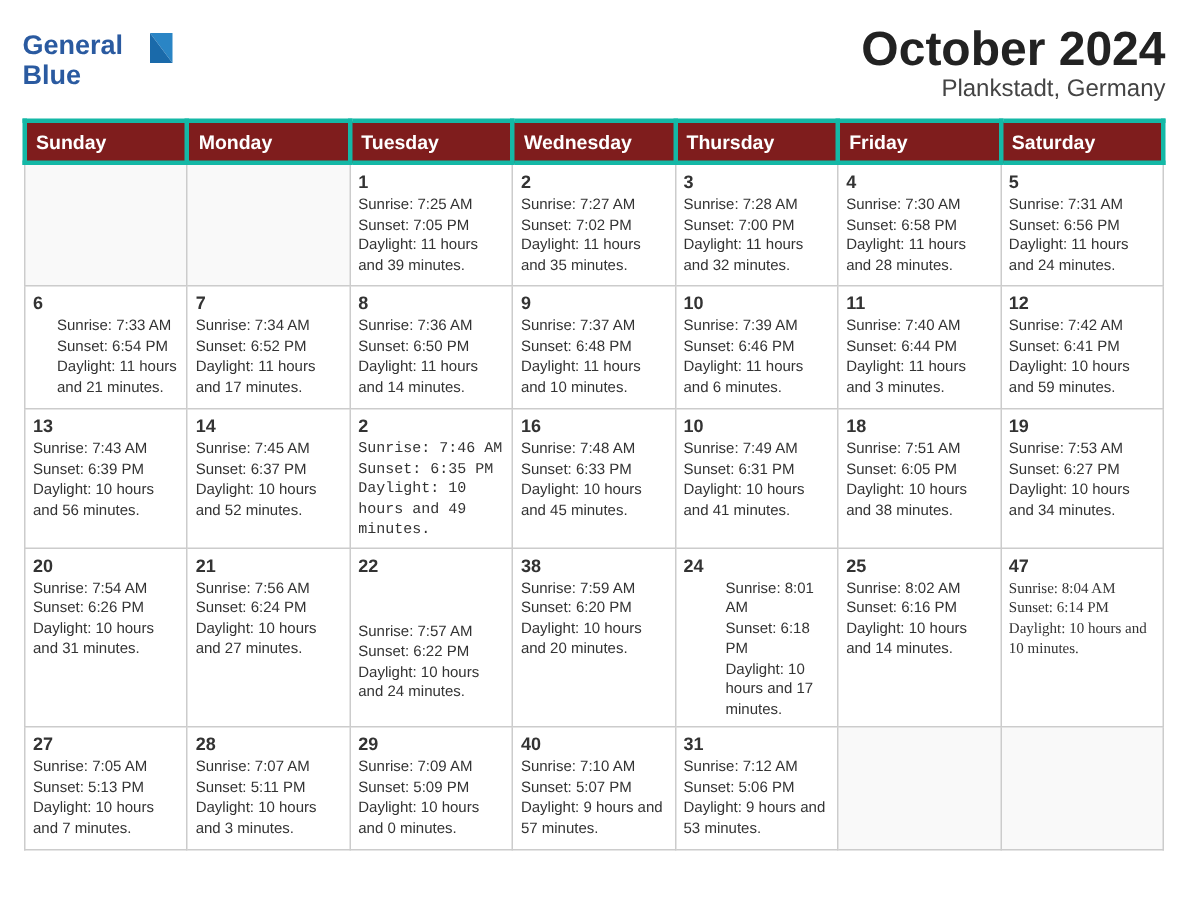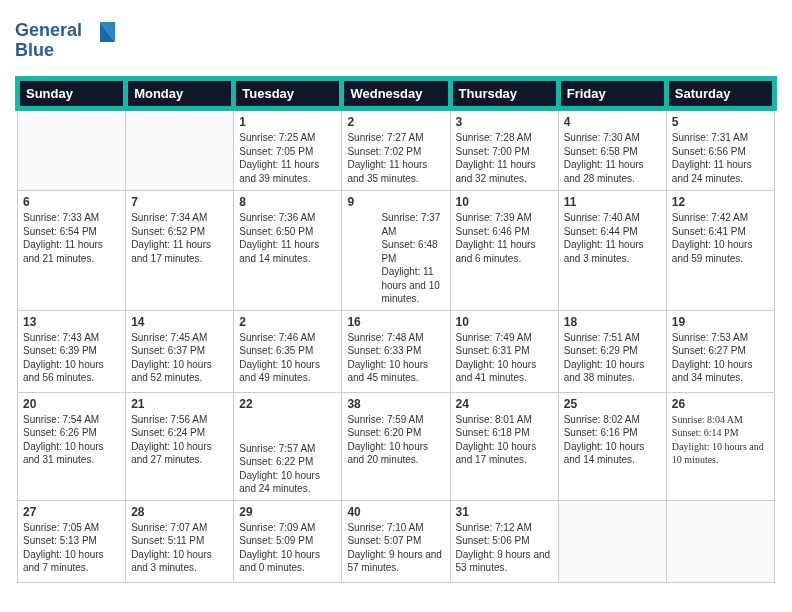--- a/index.html
+++ b/index.html
@@ -35,27 +35,27 @@
     .location {
       font-size: 16px;
       color: #444;
     }
     table {
       width: 100%;
       border-collapse: collapse;
       table-layout: fixed;
     }
     .day-header {
-      background-color: #0f172a;
+      background-color: #7f1d1d;
       color: #fff;
       text-align: left;
       padding: 5px 6px;
       font-size: 13px;
       font-weight: bold;
-      border: 5px solid #14b8a6;
+      border: 3px solid #14b8a6;
     }
     td {
       border: 1px solid #ccc;
       vertical-align: top;
       padding: 4px 5px;
       font-size: 10.5px;
       color: #333;
       height: 82px;
     }
     td.empty {
@@ -84,20 +84,22 @@
 
           <text x="0" y="22" font-family="Arial" font-size="18" font-weight="bold" fill="#2a5aa0">General</text>
           <text x="0" y="42" font-family="Arial" font-size="18" font-weight="bold" fill="#2a5aa0">Blue</text>
 
           <polygon points="85,8 100,8 100,28" fill="#2a85c5"></polygon>
           <polygon points="85,28 100,28 85,8" fill="#1a6aaa"></polygon>
         </svg>
       </div>
     </div>
     <div class="title-block">
+      <div class="month-title">October 2024</div>
+      <div class="location">Plankstadt, Germany</div>
     </div>
   </div>
 
   <table>
     <thead>
       <tr id="header-row">
           <th class="day-header">Sunday</th>
           <th class="day-header">Monday</th>
           <th class="day-header">Tuesday</th>
           <th class="day-header">Wednesday</th>
@@ -137,39 +139,39 @@
           <td>
             <span class="day-num">5</span>
             <div class="cell-text" style="white-space: pre-line;">Sunrise: 7:31 AM
 Sunset: 6:56 PM
 Daylight: 11 hours and 24 minutes.</div>
           </td>
         </tr>
         <tr>
           <td>
             <span class="day-num">6</span>
-            <div class="cell-text" style="white-space: pre-line;">Sunrise: 7:33 AM
+            <div class="cell-text" style="white-space: pre-line; margin-left: 16px;">Sunrise: 7:33 AM
 Sunset: 6:54 PM
 Daylight: 11 hours and 21 minutes.</div>
           </td>
           <td>
             <span class="day-num">7</span>
             <div class="cell-text" style="white-space: pre-line;">Sunrise: 7:34 AM
 Sunset: 6:52 PM
 Daylight: 11 hours and 17 minutes.</div>
           </td>
           <td>
             <span class="day-num">8</span>
             <div class="cell-text" style="white-space: pre-line;">Sunrise: 7:36 AM
 Sunset: 6:50 PM
 Daylight: 11 hours and 14 minutes.</div>
           </td>
           <td>
             <span class="day-num">9</span>
-            <div class="cell-text" style="white-space: pre-line; margin-left: 34px;">Sunrise: 7:37 AM
+            <div class="cell-text" style="white-space: pre-line;">Sunrise: 7:37 AM
 Sunset: 6:48 PM
 Daylight: 11 hours and 10 minutes.</div>
           </td>
           <td>
             <span class="day-num">10</span>
             <div class="cell-text" style="white-space: pre-line;">Sunrise: 7:39 AM
 Sunset: 6:46 PM
 Daylight: 11 hours and 6 minutes.</div>
           </td>
           <td>
@@ -193,40 +195,40 @@
 Daylight: 10 hours and 56 minutes.</div>
           </td>
           <td>
             <span class="day-num">14</span>
             <div class="cell-text" style="white-space: pre-line;">Sunrise: 7:45 AM
 Sunset: 6:37 PM
 Daylight: 10 hours and 52 minutes.</div>
           </td>
           <td>
             <span class="day-num">2</span>
-            <div class="cell-text" style="white-space: pre-line;">Sunrise: 7:46 AM
+            <div class="cell-text" style="white-space: pre-line; font-family: Liberation Mono, monospace;">Sunrise: 7:46 AM
 Sunset: 6:35 PM
 Daylight: 10 hours and 49 minutes.</div>
           </td>
           <td>
             <span class="day-num">16</span>
             <div class="cell-text" style="white-space: pre-line;">Sunrise: 7:48 AM
 Sunset: 6:33 PM
 Daylight: 10 hours and 45 minutes.</div>
           </td>
           <td>
             <span class="day-num">10</span>
             <div class="cell-text" style="white-space: pre-line;">Sunrise: 7:49 AM
 Sunset: 6:31 PM
 Daylight: 10 hours and 41 minutes.</div>
           </td>
           <td>
             <span class="day-num">18</span>
             <div class="cell-text" style="white-space: pre-line;">Sunrise: 7:51 AM
-Sunset: 6:29 PM
+Sunset: 6:05 PM
 Daylight: 10 hours and 38 minutes.</div>
           </td>
           <td>
             <span class="day-num">19</span>
             <div class="cell-text" style="white-space: pre-line;">Sunrise: 7:53 AM
 Sunset: 6:27 PM
 Daylight: 10 hours and 34 minutes.</div>
           </td>
         </tr>
         <tr>
@@ -249,32 +251,32 @@
 Daylight: 10 hours and 24 minutes.</div>
           </td>
           <td>
             <span class="day-num">38</span>
             <div class="cell-text" style="white-space: pre-line;">Sunrise: 7:59 AM
 Sunset: 6:20 PM
 Daylight: 10 hours and 20 minutes.</div>
           </td>
           <td>
             <span class="day-num">24</span>
-            <div class="cell-text" style="white-space: pre-line;">Sunrise: 8:01 AM
+            <div class="cell-text" style="white-space: pre-line; margin-left: 28px;">Sunrise: 8:01 AM
 Sunset: 6:18 PM
 Daylight: 10 hours and 17 minutes.</div>
           </td>
           <td>
             <span class="day-num">25</span>
             <div class="cell-text" style="white-space: pre-line;">Sunrise: 8:02 AM
 Sunset: 6:16 PM
 Daylight: 10 hours and 14 minutes.</div>
           </td>
           <td>
-            <span class="day-num">26</span>
+            <span class="day-num">47</span>
             <div class="cell-text" style="white-space: pre-line; font-family: Liberation Serif, serif;">Sunrise: 8:04 AM
 Sunset: 6:14 PM
 Daylight: 10 hours and 10 minutes.</div>
           </td>
         </tr>
         <tr>
           <td>
             <span class="day-num">27</span>
             <div class="cell-text" style="white-space: pre-line;">Sunrise: 7:05 AM
 Sunset: 5:13 PM

